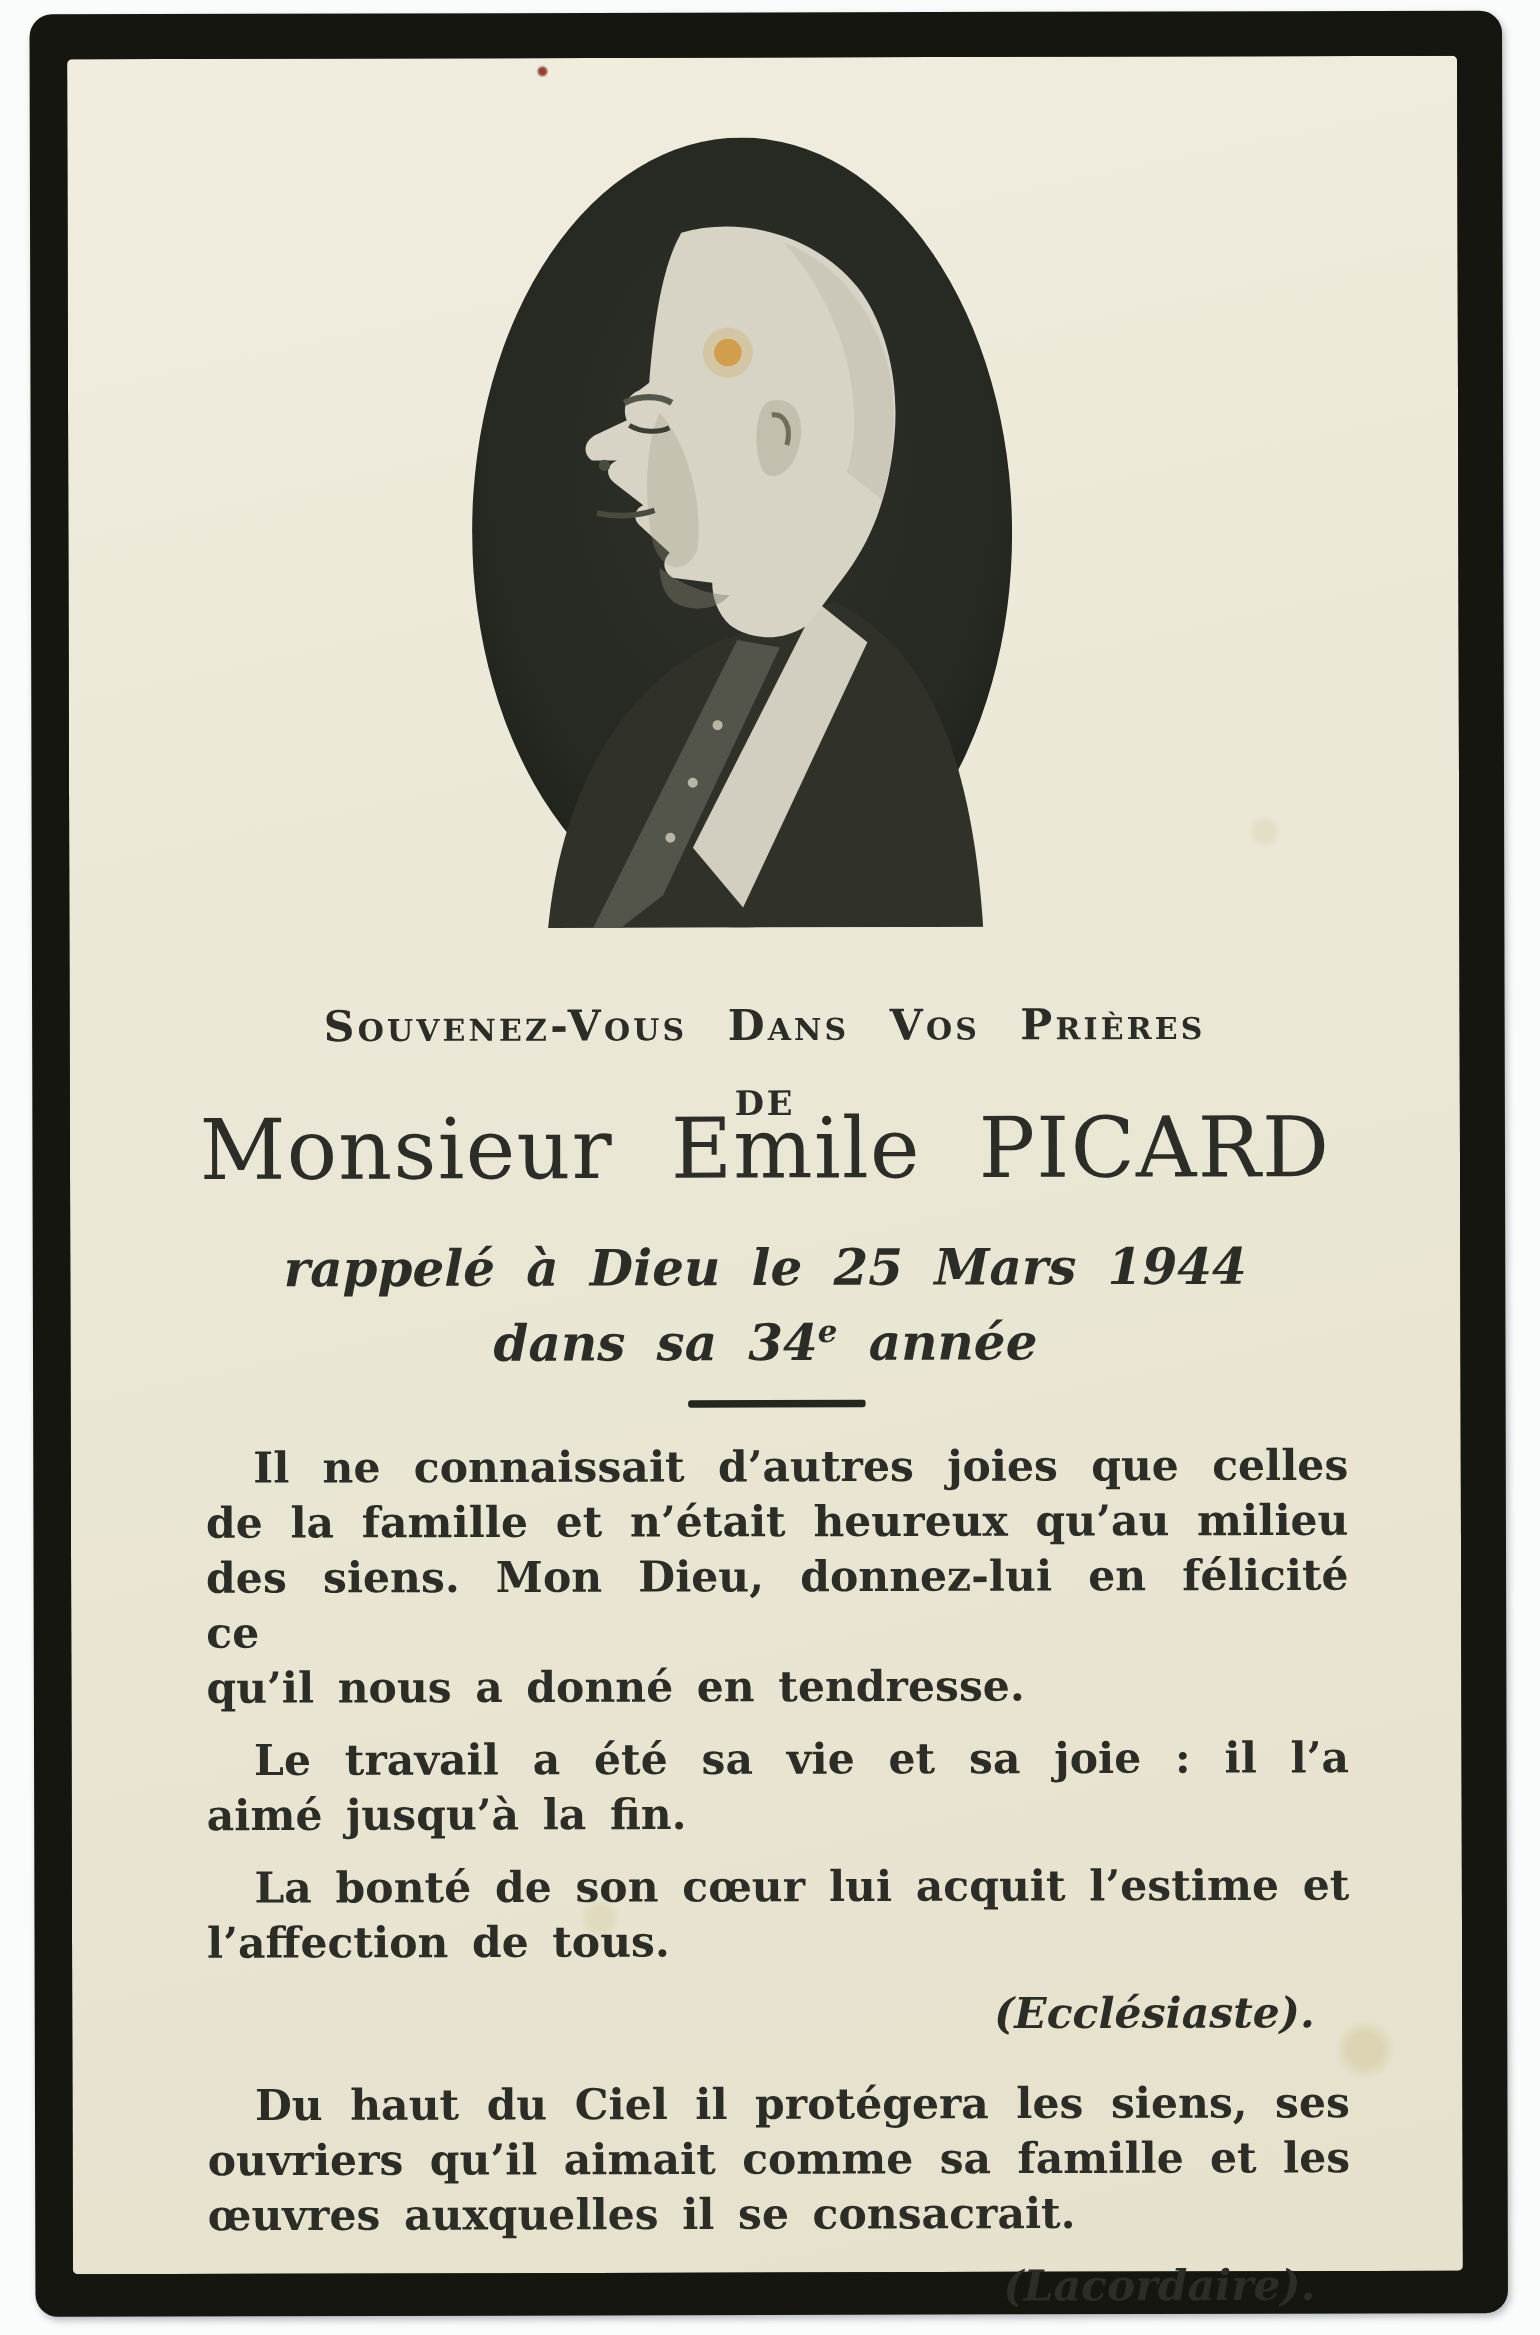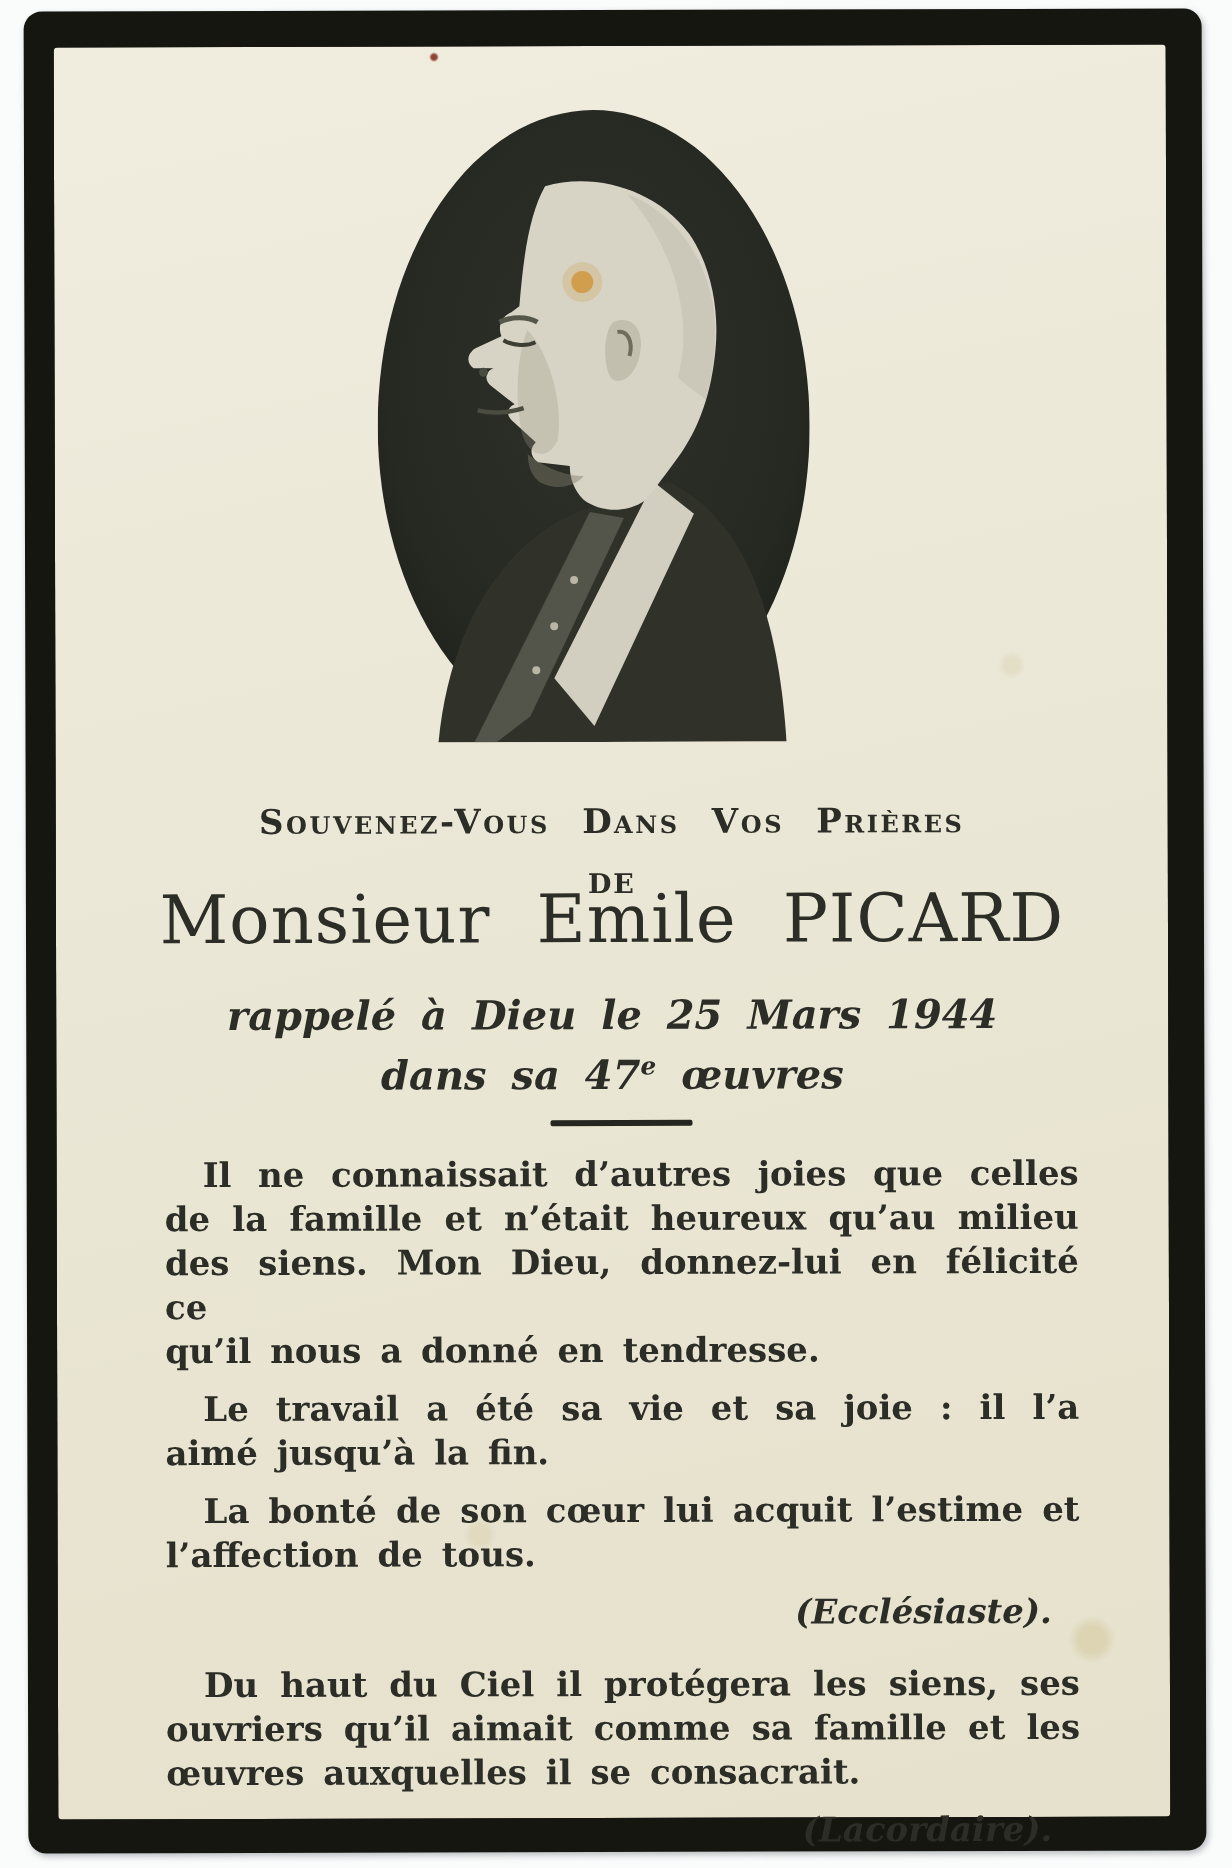--- a/index.html
+++ b/index.html
@@ -160,21 +160,21 @@
       <circle cx="205" cy="172" r="11" fill="#cf9030" opacity="0.75"></circle>
     </svg>
 
     <div class="line invocation">Souvenez-Vous Dans Vos Prières</div>
     <div class="line invocation-de">DE</div>
 
     <div class="line name">Monsieur Emile PICARD</div>
 
     <div class="line recall">rappelé à Dieu le 25 Mars 1944</div>
 
-    <div class="line ageline"><span>dans sa 47</span><sup>e</sup><span> œuvres</span></div>
+    <div class="line ageline"><span>dans sa 34</span><sup>e</sup><span> année</span></div>
 
     <div class="rule"></div>
 
     <div class="bodytext">
 
       <div class="para">
         <div class="ln first">Il ne connaissait d’autres joies que celles</div>
         <div class="ln">de la famille et n’était heureux qu’au milieu</div>
         <div class="ln">des siens. Mon Dieu, donnez-lui en félicité ce</div>
         <div class="ln last">qu’il nous a donné en tendresse.</div>

